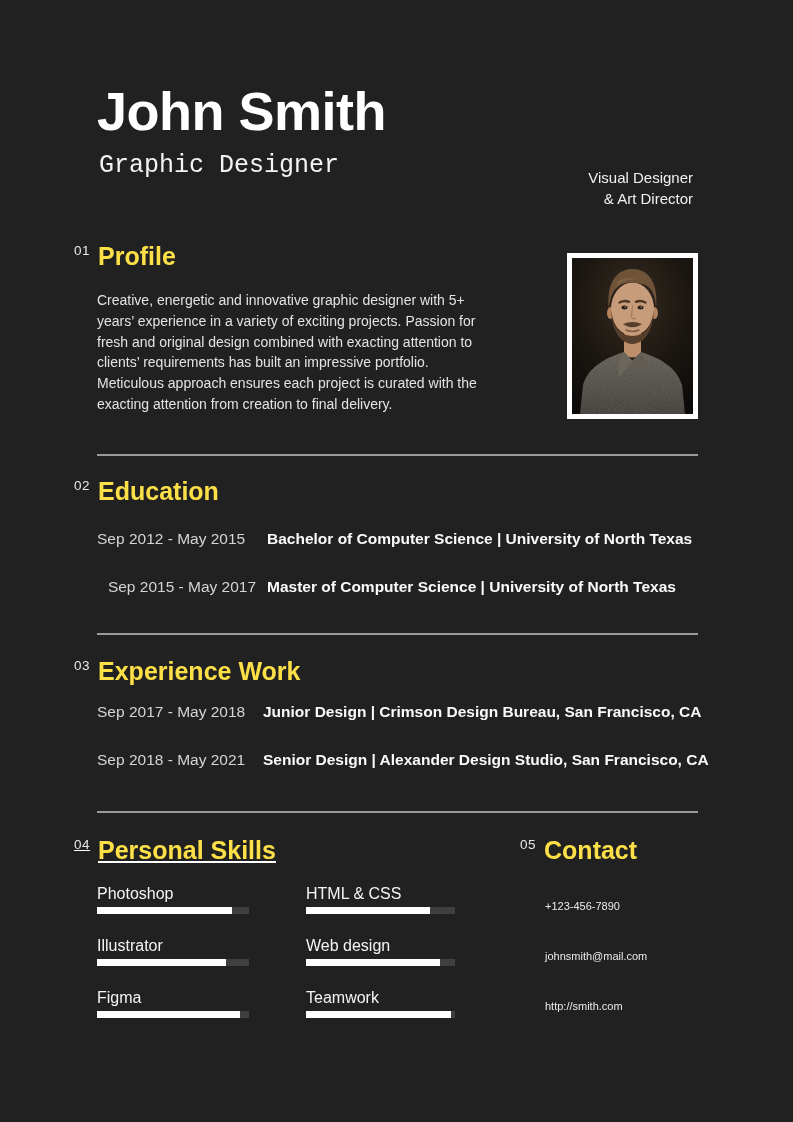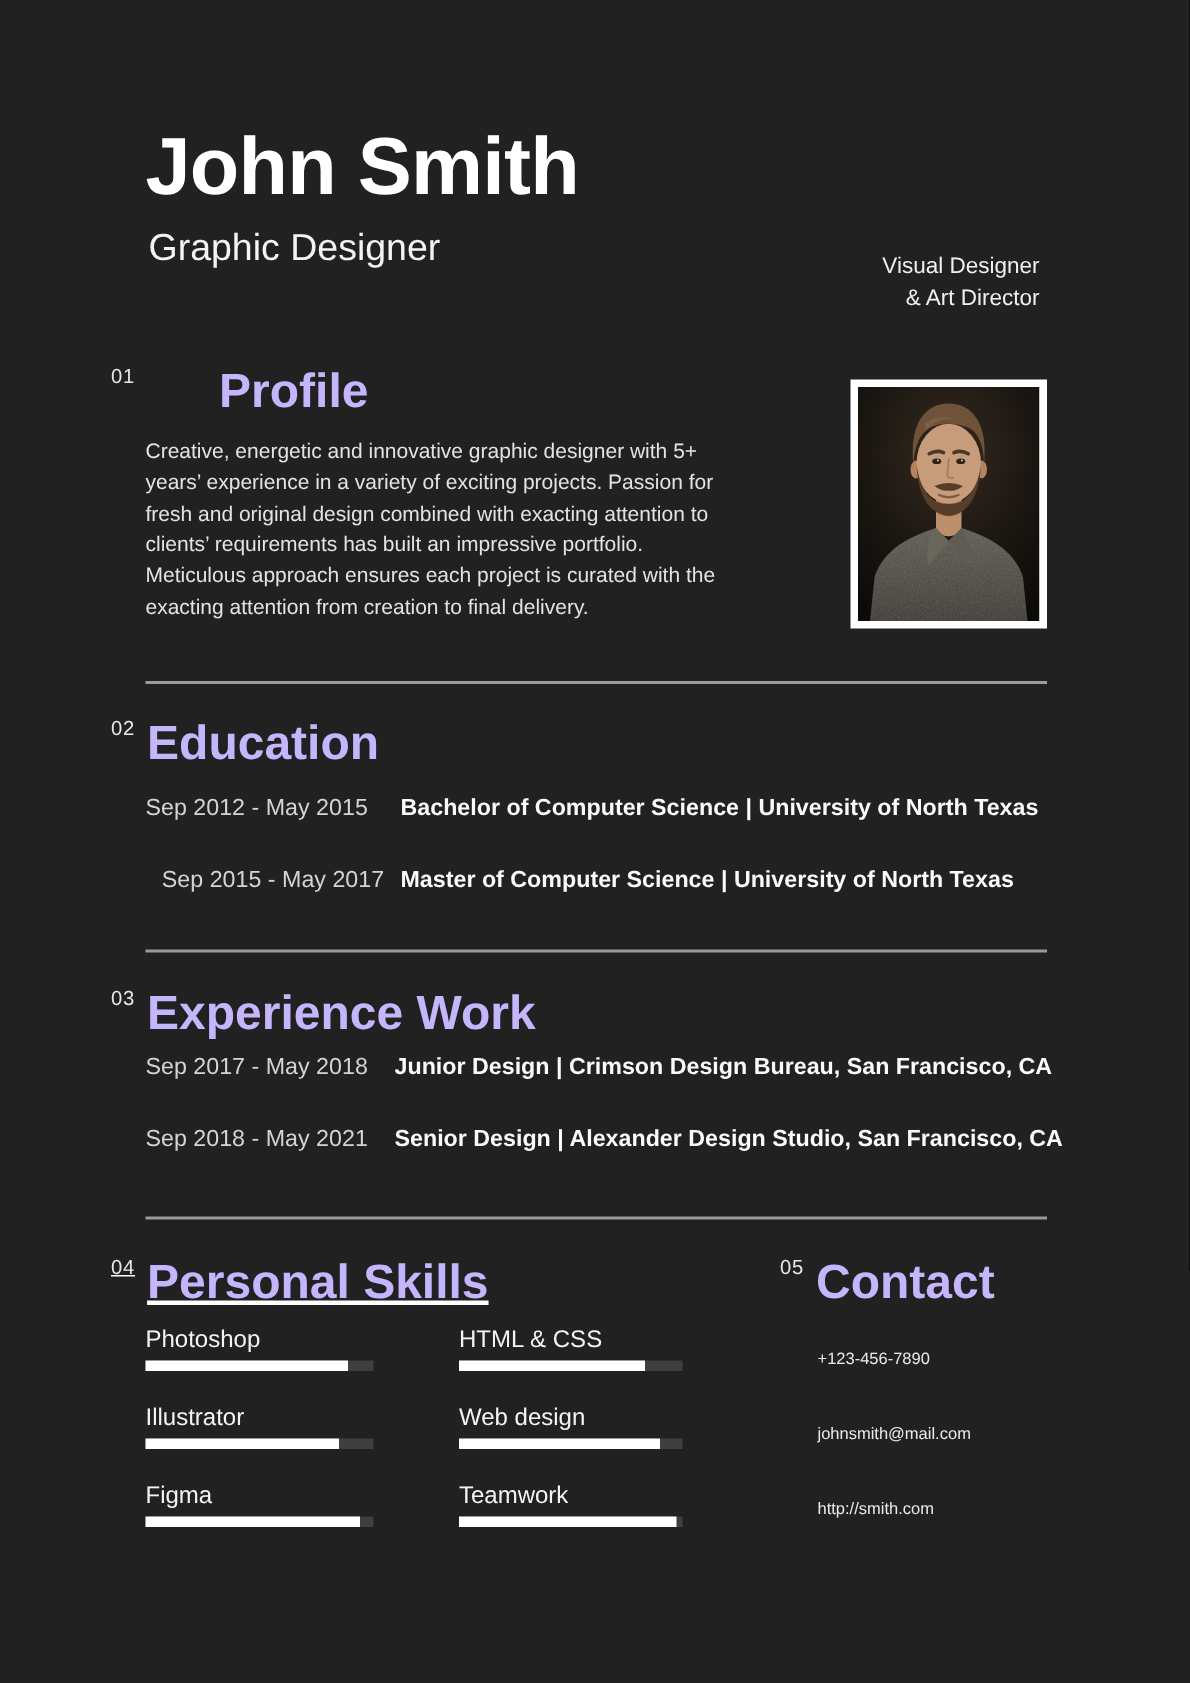--- a/index.html
+++ b/index.html
@@ -3,27 +3,27 @@
 <meta charset="utf-8">
 <style>
   html,body{margin:0;padding:0;background:#000;}
   .page{
     position:relative;width:793px;height:1122px;background:#212121;
     overflow:hidden;font-family:"Liberation Sans",sans-serif;color:#fff;
   }
   
   .name{position:absolute;left:97px;top:82px;font-size:54px;font-weight:bold;
         letter-spacing:-0.5px;color:#fff;line-height:1.1;}
-  .subtitle{position:absolute;left:99px;top:151px;font-size:25px;font-weight:400;color:#f3f3f3;}
+  .subtitle{position:absolute;left:99px;top:151px;font-size:25px;font-weight:400;color:#f3f3f3;font-family:Liberation Mono, monospace;}
   .tagline{position:absolute;right:100px;top:167px;text-align:right;
            font-size:15px;line-height:21px;color:#f0f0f0;}
   
   .sec-head{position:absolute;display:flex;align-items:flex-start;}
   .sec-num{font-size:13.5px;color:#e8e8e8;margin-right:8px;transform:translateY(1px);letter-spacing:0.5px;}
-  .sec-title{font-size:32px;font-weight:bold;color:#c4b5fd;line-height:1.15;}
+  .sec-title{font-size:25px;font-weight:bold;color:#fde047;line-height:1.15;}
   
   .profile-text{position:absolute;left:97px;top:290px;width:448px;
     font-size:14px;line-height:20.8px;color:#e3e3e3;white-space:pre-line;}
   .photo-frame{position:absolute;left:567px;top:253px;width:131px;height:166px;
     background:#fff;box-sizing:border-box;padding:5px;}
   .photo-frame svg{display:block;}
   
   .divider{position:absolute;left:97px;width:601px;height:2px;background:#9a9a9a;}
   
   .row{position:absolute;left:97px;display:flex;font-size:15.5px;line-height:19px;}
@@ -48,21 +48,21 @@
 
 <div class="page">
 
   <div class="name">John Smith</div>
   <div class="subtitle">Graphic Designer</div>
   <div class="tagline">
     <div>Visual Designer</div>
     <div>&amp; Art Director</div>
   </div>
 
-  <div class="sec-head" style="left:74px;top:242px;gap:48px;">
+  <div class="sec-head" style="left:74px;top:242px;">
     <span class="sec-num">01</span>
     <span class="sec-title">Profile</span>
   </div>
   <div class="profile-text">Creative, energetic and innovative graphic designer with 5+
 years’ experience in a variety of exciting projects. Passion for
 fresh and original design combined with exacting attention to
 clients’ requirements has built an impressive portfolio.
 Meticulous approach ensures each project is curated with the
 exacting attention from creation to final delivery.</div>
 

